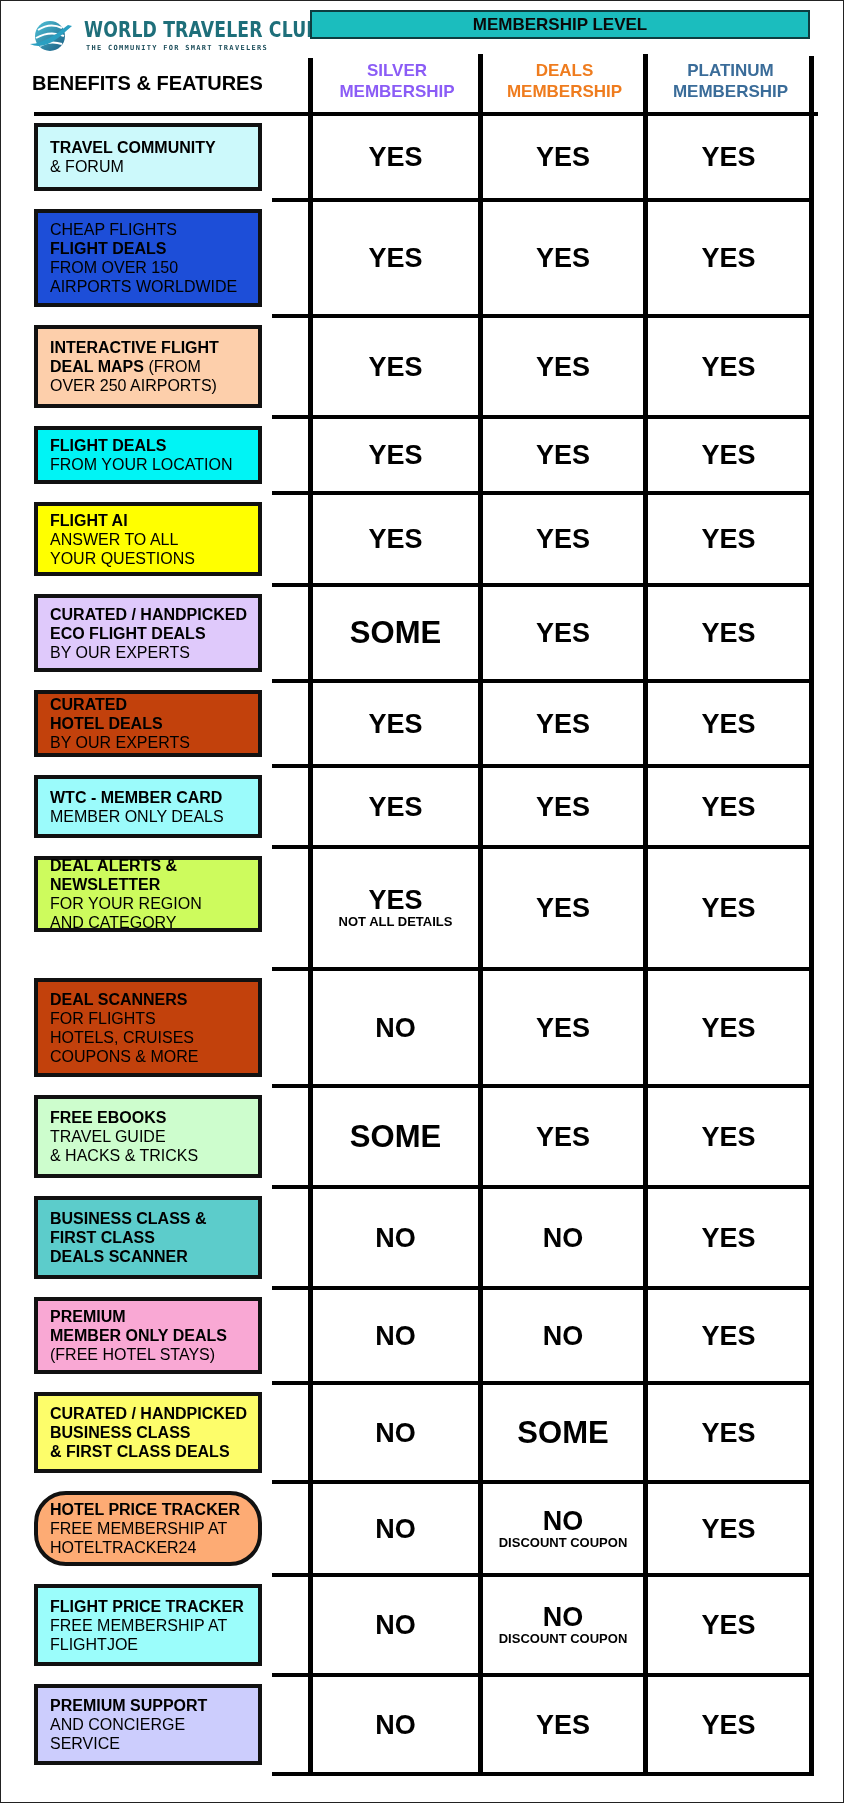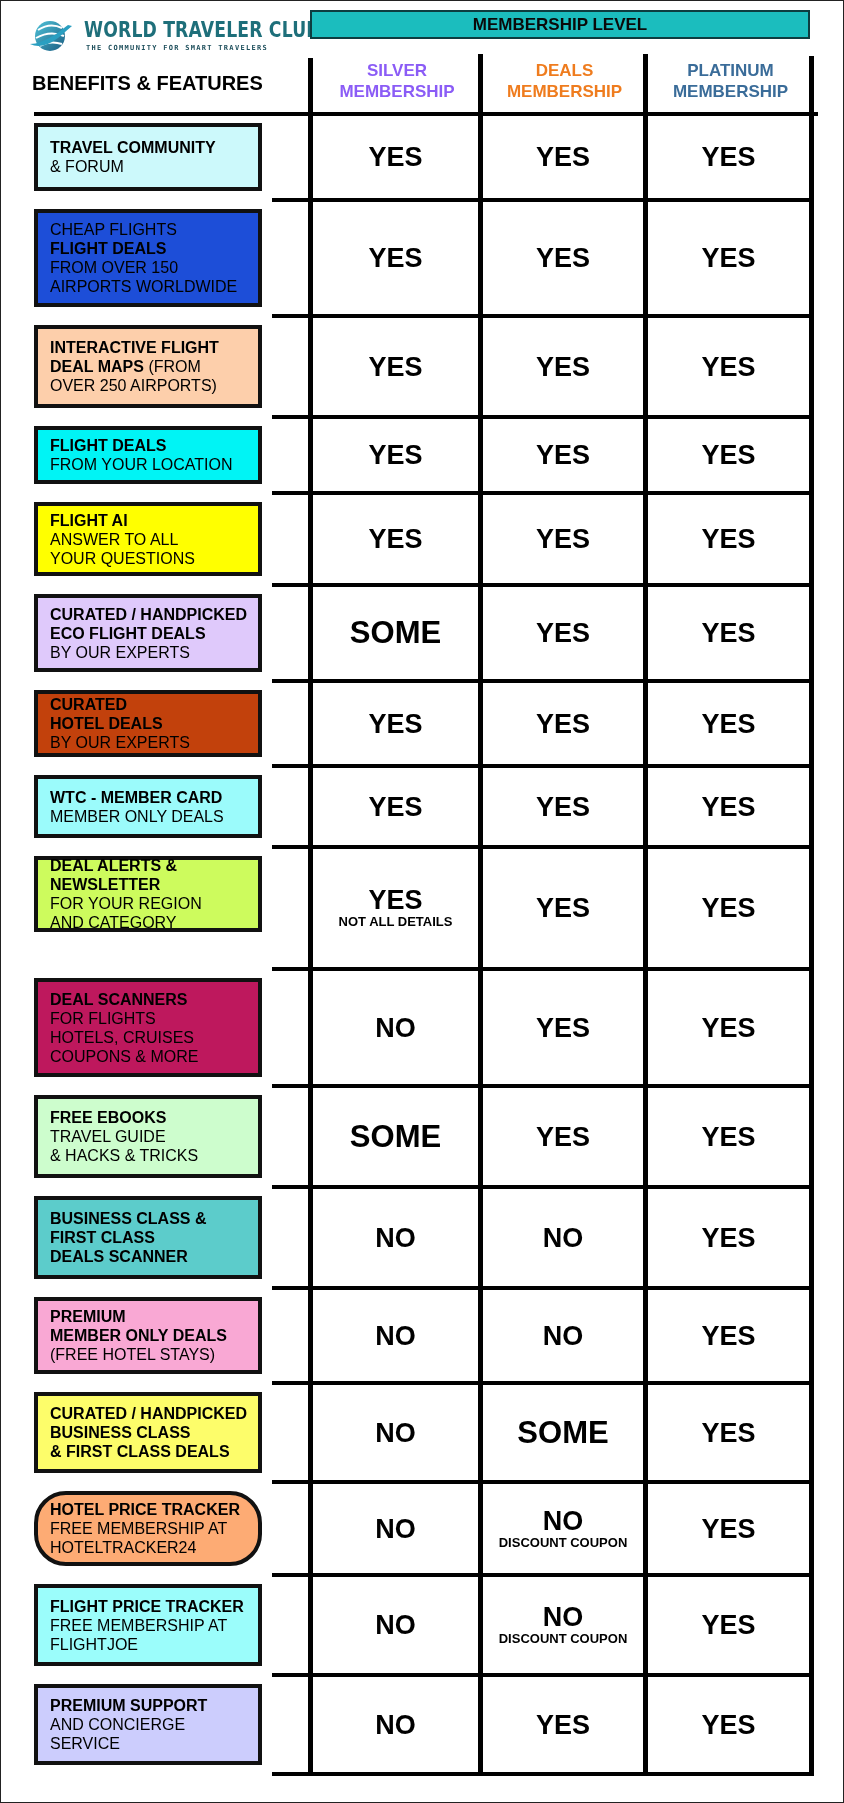--- a/index.html
+++ b/index.html
@@ -207,21 +207,21 @@
     <div class="cell" style="left: 313px; width: 165px; top: 849px; height: 118px;">
       <div class="v">YES</div>
       <div class="note">NOT ALL DETAILS</div>
     </div>
     <div class="cell" style="left: 483px; width: 160px; top: 849px; height: 118px;">
       <div class="v">YES</div>
     </div>
     <div class="cell" style="left: 648px; width: 161px; top: 849px; height: 118px;">
       <div class="v">YES</div>
     </div>
-    <div class="feature" style="top: 978px; height: 99px; background: #be185d;">
+    <div class="feature" style="top: 978px; height: 99px; background: #c2410c;">
       <div><span class="b">DEAL SCANNERS</span></div>
       <div><span>FOR FLIGHTS</span></div>
       <div><span>HOTELS, CRUISES</span></div>
       <div><span>COUPONS &amp; MORE</span></div>
     </div>
     <div class="hline" style="left: 272px; top: 1084px; width: 542px;"></div>
     <div class="cell" style="left: 313px; width: 165px; top: 971px; height: 113px;">
       <div class="v">NO</div>
     </div>
     <div class="cell" style="left: 483px; width: 160px; top: 971px; height: 113px;">

